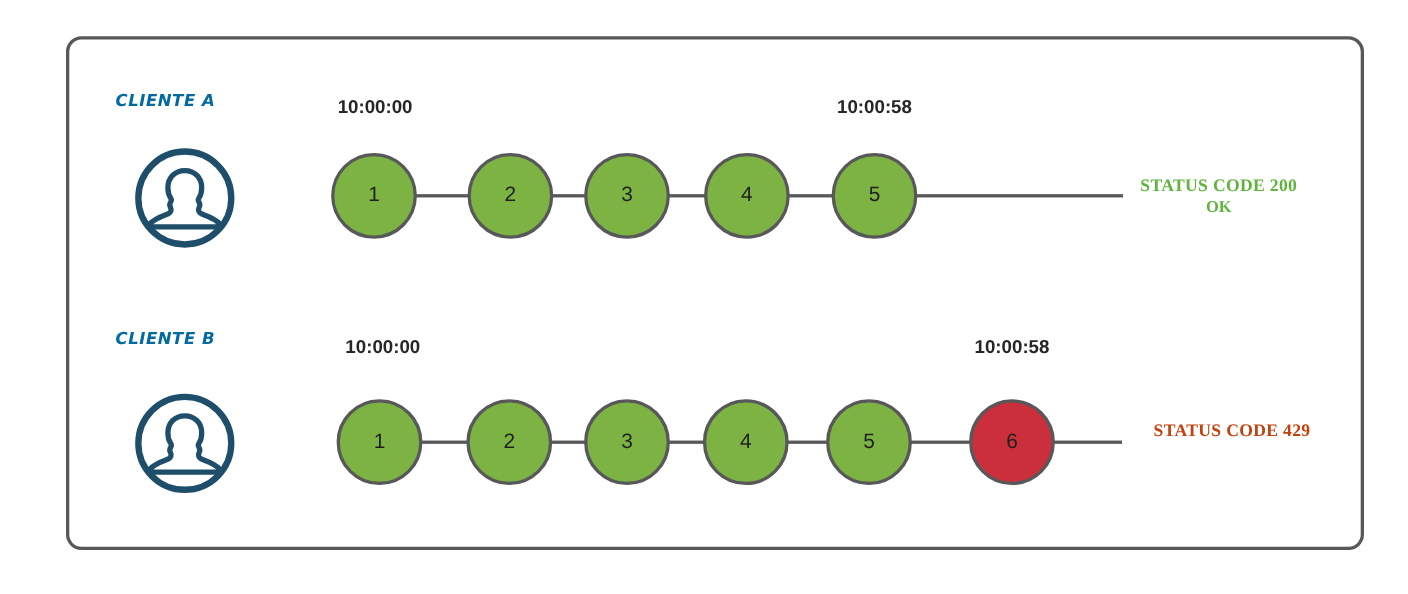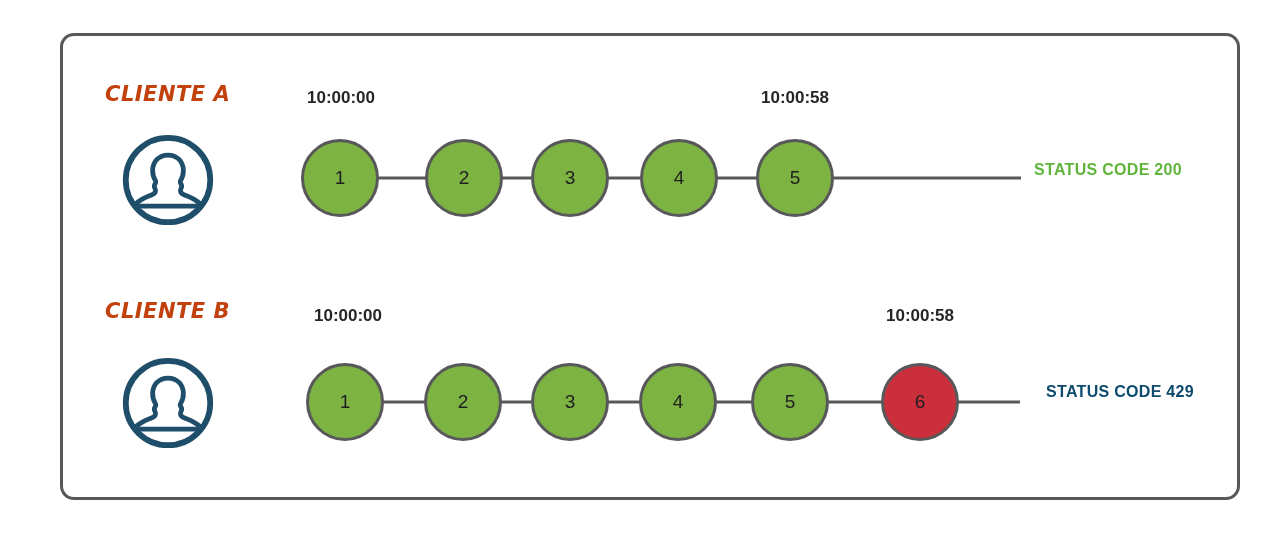--- a/index.html
+++ b/index.html
@@ -33,60 +33,60 @@
     border: 3px solid #58585a;
     border-radius: 14px;
     background: #ffffff;
     box-sizing: border-box;
   }
 
   
   .client-label {
     position: absolute;
     font-family: "DejaVu Sans", sans-serif;
-    font-size: 21px;
+    font-size: 15px;
     font-weight: 700;
     font-style: italic;
     letter-spacing: 0.5px;
-    color: #c2410c;
+    color: #0369a1;
     white-space: nowrap;
   }
 
   .timestamp {
     position: absolute;
     font-family: "Liberation Sans", sans-serif;
     font-size: 17px;
     font-weight: 700;
     color: #262626;
     white-space: nowrap;
     transform: translateX(-50%);
     text-align: left;
   }
 
   .status {
     position: absolute;
     text-align: center;
     white-space: nowrap;
     transform: translateX(-50%);
-    font-family: Liberation Sans, sans-serif;
+    font-family: Liberation Serif, serif;
     line-height: 1.25;
   }
   .status .line1 {
     display: block;
     font-size: 16px;
     font-weight: 700;
     letter-spacing: 0.3px;
   }
   .status .line2 {
     display: block;
     font-size: 15px;
     font-weight: 700;
   }
   .status.ok   { color: #5fb53c; }
-  .status.err  { color: #0c4a6e; }
+  .status.err  { color: #c2410c; }
 
   
   .node {
     position: absolute;
     width: 78px;
     height: 78px;
     border-radius: 50%;
     border: 3px solid #58585a;
     box-sizing: border-box;
     display: flex;
@@ -147,20 +147,21 @@
   <div class="connector" style="left:795px; top:178px; width:226px;"></div>
 
   <div class="node green" style="left:340px; top:178px;">1</div>
   <div class="node green" style="left:464px; top:178px;">2</div>
   <div class="node green" style="left:570px; top:178px;">3</div>
   <div class="node green" style="left:679px; top:178px;">4</div>
   <div class="node green" style="left:795px; top:178px;">5</div>
 
   <div class="status ok" style="left:1108px; top:160px;">
     <span class="line1">STATUS CODE 200</span>
+    <span class="line2">OK</span>
   </div>
 
   <div class="client-label" style="left:105px; top:299px;font-style:italic;">CLIENTE B</div>
 
   <div class="avatar" style="left:168px; top:403px;">
     <svg viewBox="0 0 100 100" xmlns="http://www.w3.org/2000/svg">
       <circle cx="50" cy="50" r="44" fill="none" stroke="#1f4e6b" stroke-width="6"></circle>
       <path d="M50 24c-9.5 0-16 6.8-16 16.2 0 4.6 1.3 7.9 2.6 9.8 .9 1.3 .8 2.5 .1 3.6
                -1 1.6-1.2 3.3-.5 4.6 .7 1.3 1.2 2.6 .6 4.2 -.6 1.6-2.2 2.6-4.7 3.5
                -6.6 2.4-12.4 5.6-16.2 9.4 -1 1-.6 2 .5 2 h67.2c1.1 0 1.5-1 .5-2

